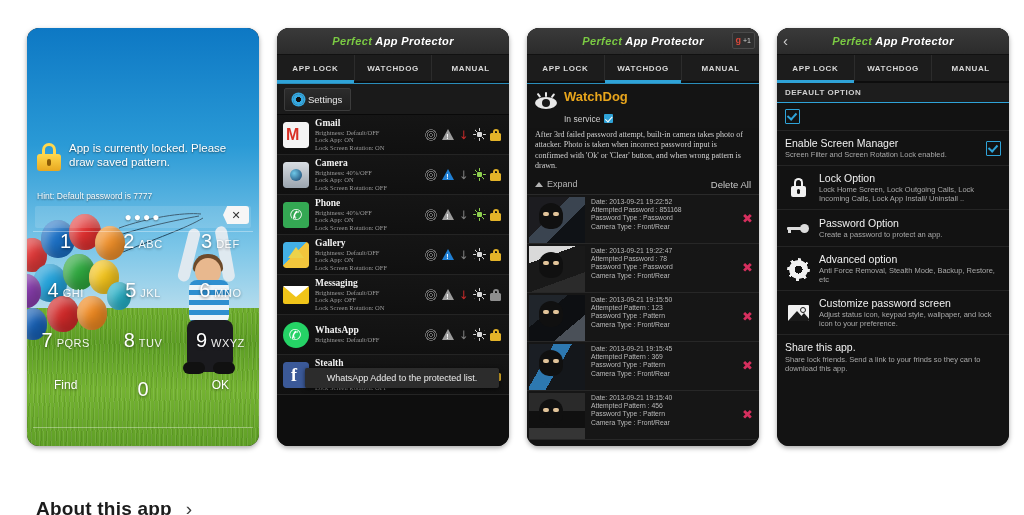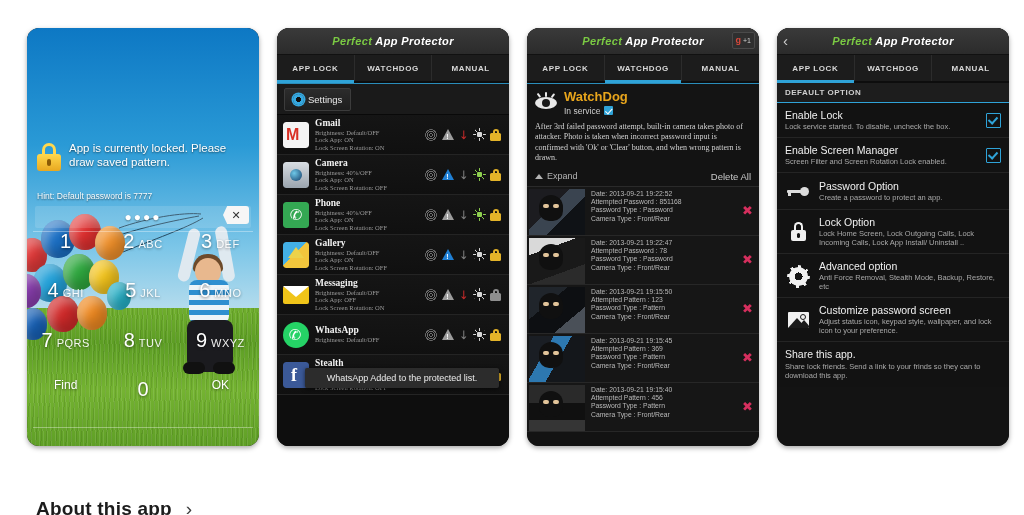--- a/index.html
+++ b/index.html
@@ -135,21 +135,21 @@
   .toast{position:absolute;left:28px;right:10px;bottom:58px;background:#2c2c2c;border-radius:2px;
     padding:5px 8px;color:#ececec;font-size:9px;box-shadow:0 1px 4px rgba(0,0,0,.6);text-align:center;}
 
   
   .wd-head{flex:0 0 auto;padding:6px 8px 4px;background:#141414;display:flex;gap:7px;}
   .eye{width:22px;height:22px;flex:0 0 auto;position:relative;margin-top:2px;}
   .eye .out{position:absolute;left:0;top:5px;width:22px;height:12px;border-radius:50%;background:#e8e8e8;}
   .eye .pup{position:absolute;left:7px;top:7px;width:8px;height:8px;border-radius:50%;background:#1a1a1a;}
   .eye .lash{position:absolute;width:1.5px;height:5px;background:#e8e8e8;border-radius:1px;}
   .wd-title{color:#e8a51c;font-size:13px;font-weight:bold;line-height:14px;}
-  .wd-sub{color:#cfcfcf;font-size:8.5px;margin-top:2px;display:flex;align-items:flex-start;gap:4px;}
+  .wd-sub{color:#cfcfcf;font-size:8.5px;margin-top:10px;display:flex;align-items:flex-start;gap:4px;}
   .chk{width:9px;height:9px;background:#2fa3d8;border-radius:1px;position:relative;}
   .chk:after{content:"";position:absolute;left:2.5px;top:.5px;width:3px;height:5.5px;border:solid #fff;
     border-width:0 1.5px 1.5px 0;transform:rotate(42deg);}
   .wd-desc{padding:2px 8px 5px;color:#d2d2d2;font-size:8px;line-height:10.4px;font-family:"Liberation Serif","DejaVu Serif",serif;}
   .wd-bar{flex:0 0 auto;display:flex;align-items:center;justify-content:space-between;padding:2px 8px 4px;
     border-bottom:1px solid #2a2a2a;}
   .expand{color:#b4b4b4;font-size:9px;display:flex;align-items:center;gap:4px;}
   .caret-up{width:0;height:0;border-left:4px solid transparent;border-right:4px solid transparent;border-bottom:5px solid #b4b4b4;}
   .delall{color:#c9c9c9;font-size:9.5px;}
   .loglist{flex:1;overflow:hidden;}
@@ -616,45 +616,41 @@
       </div>
       <div class="tabs" id="tabs-settings">
           <div class="tab active">APP LOCK</div>
           <div class="tab">WATCHDOG</div>
           <div class="tab">MANUAL</div>
         </div>
 
       <div class="sec-head">DEFAULT OPTION</div>
       <div id="settings-body" style="flex:1;overflow:hidden;">
           <div class="opt">
-            <div class="txt">
-              <div class="t">Enable Lock</div>
-              <div class="d">Lock service started. To disable, uncheck the box.</div>
-            </div>
             <span class="cbig"></span>
           </div>
           <div class="opt">
             <div class="txt">
               <div class="t">Enable Screen Manager</div>
               <div class="d">Screen Filter and Screen Rotation Lock enabled.</div>
             </div>
             <span class="cbig"></span>
+          </div>
+          <div class="opt">
+            <span class="optico"><span class="ico-lock"><span class="s"></span><span class="b"></span><span class="h"></span></span></span>
+            <div class="txt">
+              <div class="t">Lock Option</div>
+              <div class="d">Lock Home Screen, Lock Outgoing Calls, Lock Incoming Calls, Lock App Install/ Uninstall ..</div>
+            </div>
           </div>
           <div class="opt">
             <span class="optico"><span class="ico-key"><span class="sh"></span><span class="hd"></span><span class="t1"></span></span></span>
             <div class="txt">
               <div class="t">Password Option</div>
               <div class="d">Create a password to protect an app.</div>
-            </div>
-          </div>
-          <div class="opt">
-            <span class="optico"><span class="ico-lock"><span class="s"></span><span class="b"></span><span class="h"></span></span></span>
-            <div class="txt">
-              <div class="t">Lock Option</div>
-              <div class="d">Lock Home Screen, Lock Outgoing Calls, Lock Incoming Calls, Lock App Install/ Uninstall ..</div>
             </div>
           </div>
           <div class="opt">
             <span class="optico">
               <span class="ico-gear"></span>
             </span>
             <div class="txt">
               <div class="t">Advanced option</div>
               <div class="d">Anti Force Removal, Stealth Mode, Backup, Restore, etc</div>
             </div>

